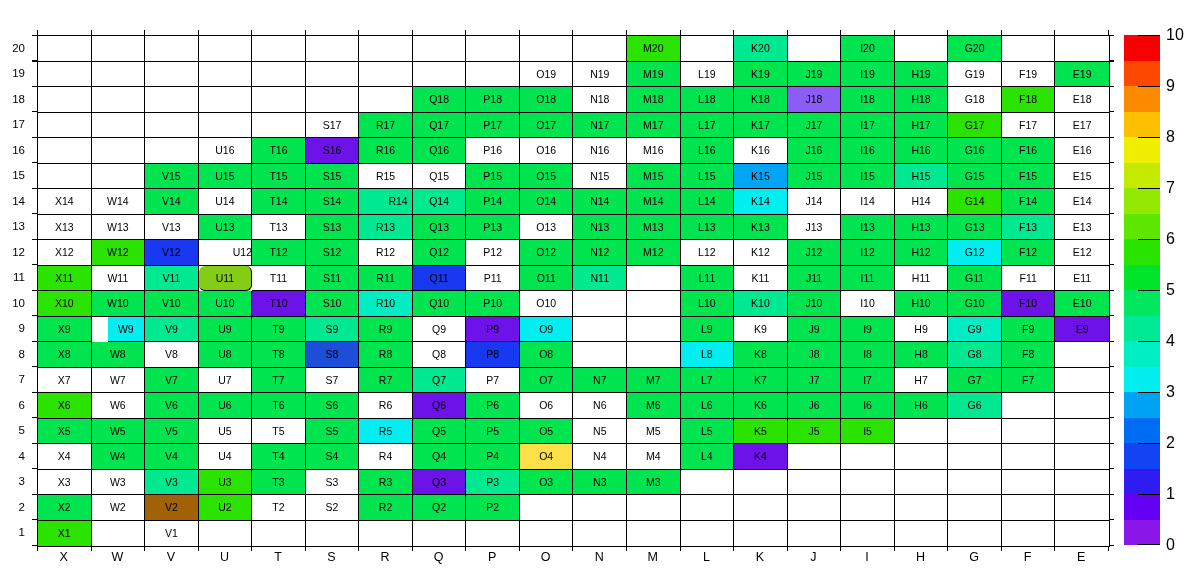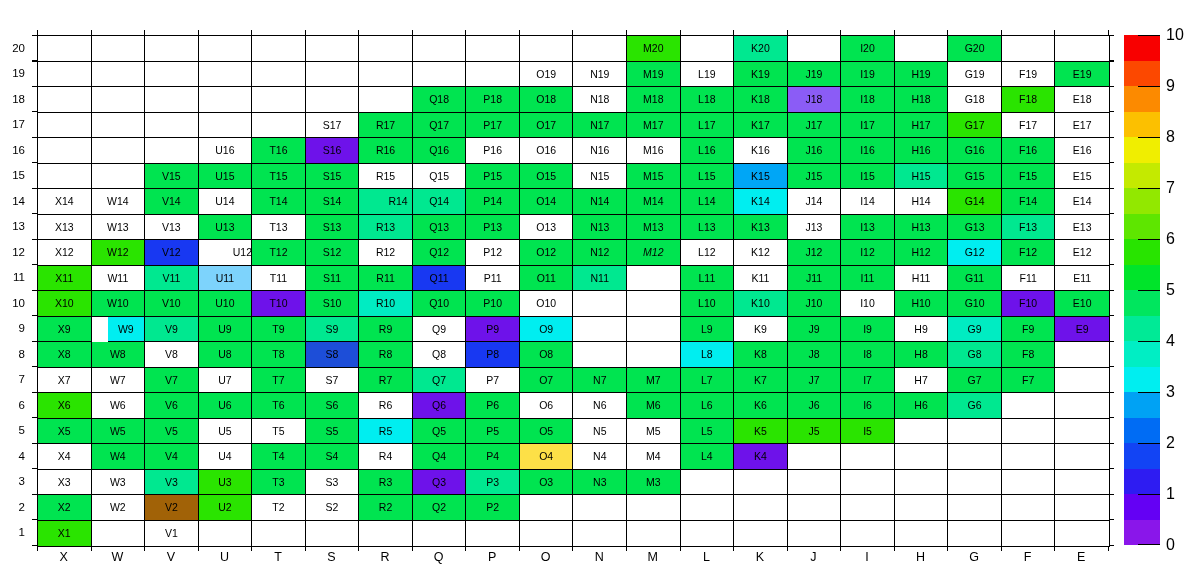--- a/index.html
+++ b/index.html
@@ -253,33 +253,33 @@
         <div class="cell" style="background: rgb(42, 228, 0);">W12</div>
         <div class="cell" style="background: rgb(24, 56, 242);">V12</div>
         <div class="cell" style="background: rgb(255, 255, 255); padding-left: 35px;">U12</div>
         <div class="cell" style="background: rgb(0, 228, 80);">T12</div>
         <div class="cell" style="background: rgb(0, 228, 80);">S12</div>
         <div class="cell" style="background: rgb(255, 255, 255);">R12</div>
         <div class="cell" style="background: rgb(0, 228, 80);">Q12</div>
         <div class="cell" style="background: rgb(255, 255, 255);">P12</div>
         <div class="cell" style="background: rgb(0, 228, 80);">O12</div>
         <div class="cell" style="background: rgb(0, 228, 80);">N12</div>
-        <div class="cell" style="background: rgb(0, 228, 80); font-style: italic;">M12</div>
+        <div class="cell" style="background: rgb(0, 228, 80);">M12</div>
         <div class="cell" style="background: rgb(255, 255, 255);">L12</div>
         <div class="cell" style="background: rgb(255, 255, 255);">K12</div>
         <div class="cell" style="background: rgb(0, 228, 80);">J12</div>
         <div class="cell" style="background: rgb(0, 228, 80);">I12</div>
         <div class="cell" style="background: rgb(0, 228, 80);">H12</div>
         <div class="cell" style="background: rgb(0, 238, 240);">G12</div>
         <div class="cell" style="background: rgb(0, 228, 80);">F12</div>
         <div class="cell" style="background: rgb(255, 255, 255);">E12</div>
         <div class="cell" style="background: rgb(42, 228, 0);">X11</div>
         <div class="cell" style="background: rgb(255, 255, 255);">W11</div>
         <div class="cell" style="background: rgb(0, 232, 144);">V11</div>
-        <div class="cell" style="background: #7dd3fc;">U11</div>
+        <div class="cell" style="background: #84cc16; border-radius: 6px;">U11</div>
         <div class="cell" style="background: rgb(255, 255, 255);">T11</div>
         <div class="cell" style="background: rgb(0, 228, 80);">S11</div>
         <div class="cell" style="background: rgb(0, 228, 80);">R11</div>
         <div class="cell" style="background: rgb(24, 56, 242);">Q11</div>
         <div class="cell" style="background: rgb(255, 255, 255);">P11</div>
         <div class="cell" style="background: rgb(0, 228, 80);">O11</div>
         <div class="cell" style="background: rgb(0, 232, 144);">N11</div>
         <div class="cell" style="background: rgb(255, 255, 255);"></div>
         <div class="cell" style="background: rgb(0, 228, 80);">L11</div>
         <div class="cell" style="background: rgb(255, 255, 255);">K11</div>

